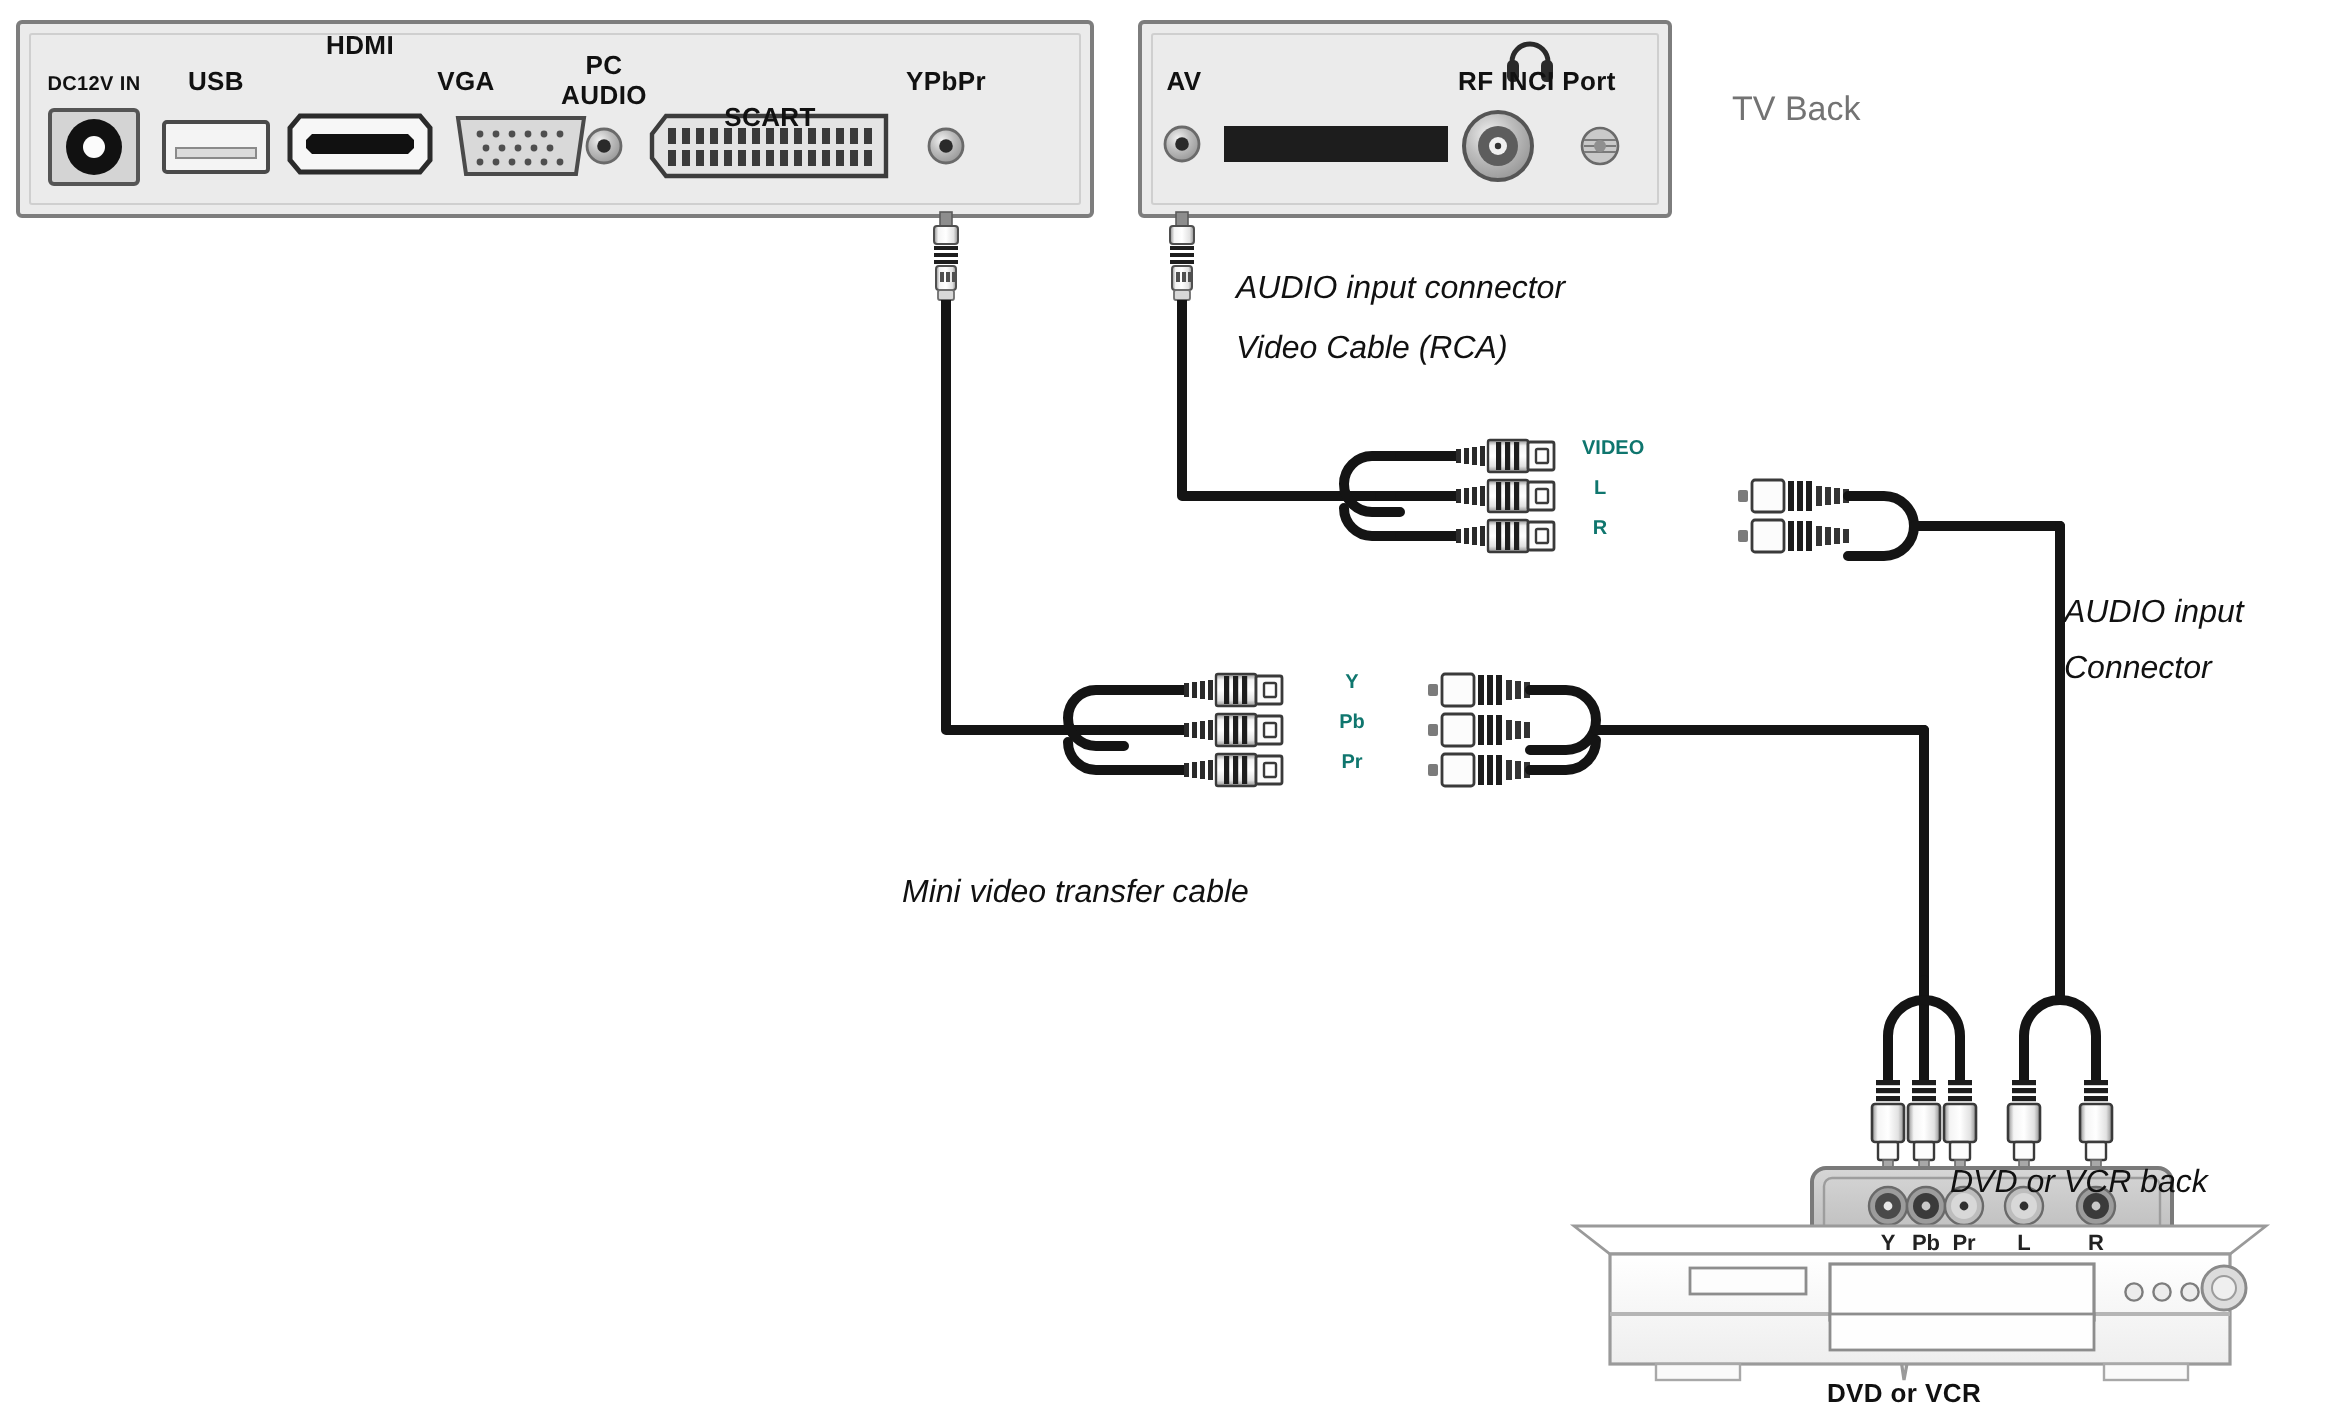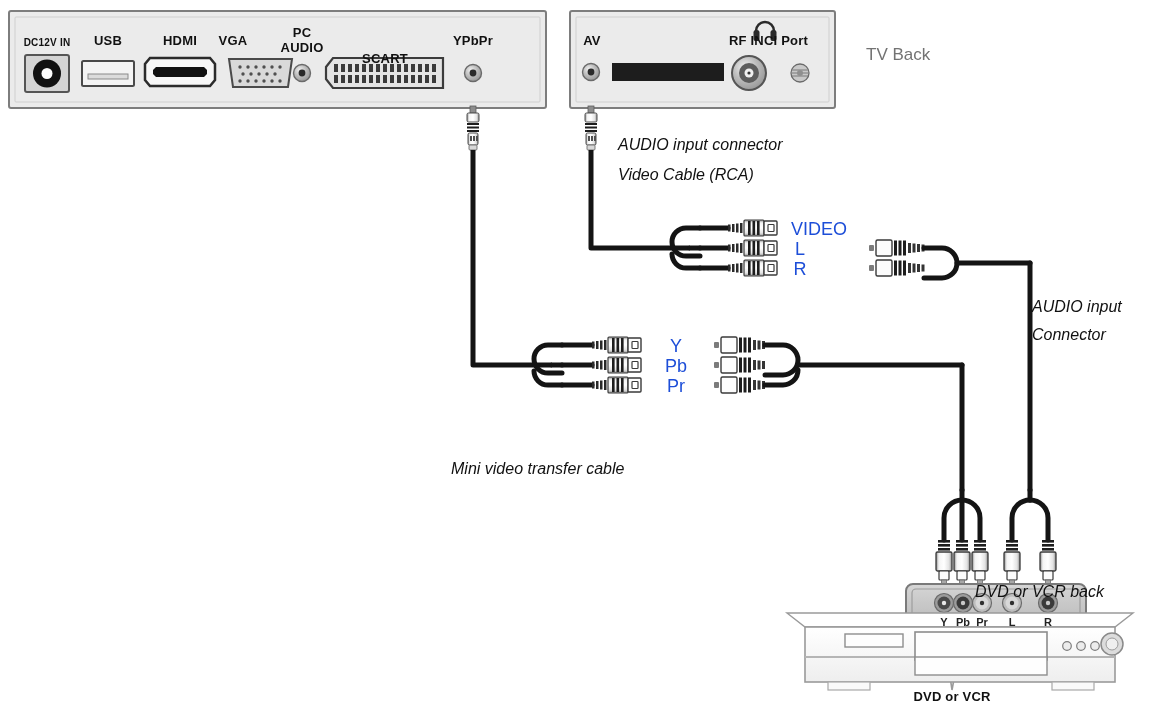--- a/index.html
+++ b/index.html
@@ -10,21 +10,21 @@
     color:#1a1a1a;
   }
   .stage{position:absolute;left:0;top:0;width:1176px;height:699px;}
   svg.layer{position:absolute;left:0;top:0;width:1176px;height:709px;}
   .lbl{position:absolute;white-space:nowrap;line-height:1.15;}
   .lbl-panel{font-size:13px;font-weight:bold;letter-spacing:.2px;color:#111;}
   .lbl-panel.small{font-size:10px;}
   .lbl-big{font-size:17px;color:#737373;}
   .lbl-med{font-size:16px;color:#111;font-style:italic;}
   .lbl-jack{font-size:11px;font-weight:bold;color:#222;}
-  .lbl-sig{font-size:18px;font-weight:normal;color:#1d4ed8;}
+  .lbl-sig{font-size:10px;font-weight:bold;color:#0f766e;}
   .ctr{text-align:center;transform:translateX(-50%);}
 </style>
 </head>
 <body>
 
 <div class="stage">
 
   <svg class="layer" viewBox="0 0 1176 709" xmlns="http://www.w3.org/2000/svg">
     <defs>
       <linearGradient id="metalV" x1="0" y1="0" x2="1" y2="0">
@@ -570,39 +570,39 @@
       <circle cx="1112" cy="644" r="11" fill="#dcdcdc" stroke="#8a8a8a" stroke-width="1.5"></circle>
       <circle cx="1112" cy="644" r="6" fill="#efefef" stroke="#9c9c9c" stroke-width="1"></circle>
 
       <rect x="828" y="682" width="42" height="8" fill="#fafafa" stroke="#a8a8a8" stroke-width="1.2"></rect>
       <rect x="1052" y="682" width="42" height="8" fill="#fafafa" stroke="#a8a8a8" stroke-width="1.2"></rect>
     </g>
   </svg>
 
   <div class="lbl lbl-panel small ctr" style="left:47px;top:37px;">DC12V IN</div>
   <div class="lbl lbl-panel ctr" style="left:108px;top:34px;">USB</div>
-  <div class="lbl lbl-panel ctr" style="left:180px;top:34px;text-align:right;">HDMI</div>
+  <div class="lbl lbl-panel ctr" style="left:180px;top:16px;text-align:right;">HDMI</div>
   <div class="lbl lbl-panel ctr" style="left:233px;top:34px;">VGA</div>
   <div class="lbl lbl-panel ctr" style="left:302px;top:26px;">PC</div>
   <div class="lbl lbl-panel ctr" style="left:302px;top:41px;">AUDIO</div>
   <div class="lbl lbl-panel ctr" style="left:385px;top:52px;">SCART</div>
   <div class="lbl lbl-panel ctr" style="left:473px;top:34px;">YPbPr</div>
 
   <div class="lbl lbl-panel ctr" style="left:592px;top:34px;text-align:right;">AV</div>
   <div class="lbl lbl-panel" style="left:729px;top:34px;">RF INCI Port</div>
 
   <div class="lbl lbl-big" style="left:866px;top:45px;">TV Back</div>
 
   <div class="lbl lbl-med" style="left:618px;top:136px;">AUDIO input connector</div>
   <div class="lbl lbl-med" style="left:618px;top:166px;">Video Cable (RCA)</div>
 
   <div class="lbl lbl-med" style="left:1032px;top:298px;">AUDIO input</div>
   <div class="lbl lbl-med" style="left:1032px;top:326px;">Connector</div>
 
-  <div class="lbl lbl-med" style="left:451px;top:438px;margin-top:22px;">Mini video transfer cable</div>
+  <div class="lbl lbl-med" style="left:451px;top:438px;">Mini video transfer cable</div>
 
   <div class="lbl lbl-med" style="left:975px;top:583px;">DVD or VCR back</div>
 
   <div class="lbl lbl-panel ctr" style="left:952px;top:690px;">DVD or VCR</div>
 
   <div class="lbl lbl-sig" style="left:791px;top:219px;">VIDEO</div>
   <div class="lbl lbl-sig ctr" style="left:800px;top:239px;">L</div>
   <div class="lbl lbl-sig ctr" style="left:800px;top:259px;">R</div>
 
   <div class="lbl lbl-sig ctr" style="left:676px;top:336px;">Y</div>

